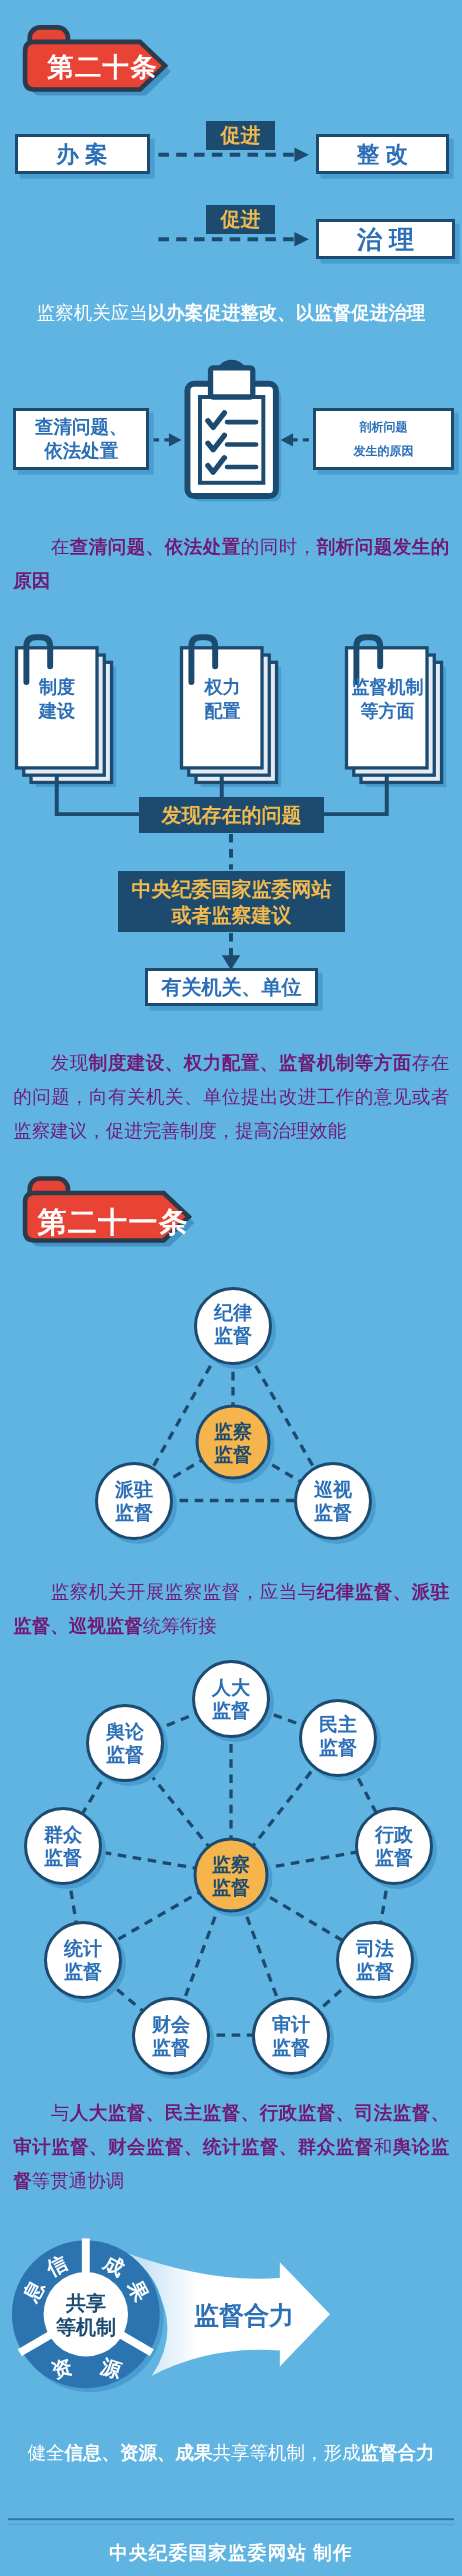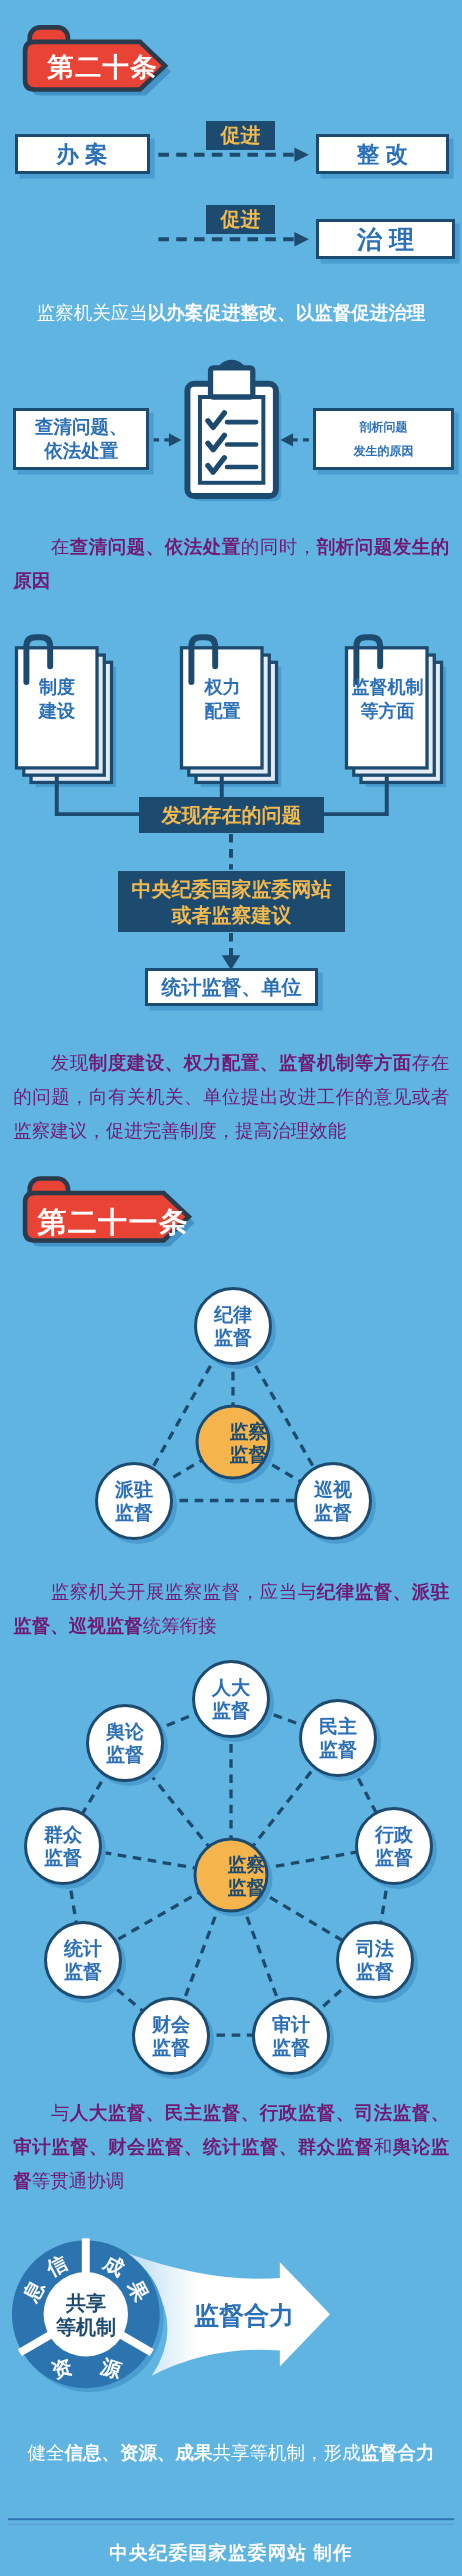--- a/index.html
+++ b/index.html
@@ -11,21 +11,21 @@
   .wbox{background:#fff;border:3.3px solid #1D4B70;box-shadow:4.6px 4.6px 0 #4A9DD0;
         display:flex;align-items:center;justify-content:center;flex-direction:column;
         color:#2B6FB6;font-weight:800;box-sizing:border-box;}
   .nbox{background:#1D4B70;color:#F2BA4E;font-weight:800;
         display:flex;align-items:center;justify-content:center;flex-direction:column;box-sizing:border-box;}
   .circle{background:#fff;border:3.3px solid #1D4B70;border-radius:50%;
           box-shadow:4px 4px 0 #4A9DD0;display:flex;flex-direction:column;
           align-items:center;justify-content:center;color:#2B6FB6;font-weight:800;
           font-size:19px;line-height:23px;box-sizing:border-box;
           width:78px;height:78px;transform:translate(-50%,-50%);}
-  .circle.orange{background:#F5B54C;color:#1D4B70;width:75px;height:75px;align-items:flex-end;}
+  .circle.orange{background:#F5B54C;color:#1D4B70;width:75px;height:75px;}
   .cap{color:#701a75;font-size:18.5px;line-height:34px;text-align:justify;width:436px;left:13.2px;}
   .cap .ind{display:inline-block;width:37px;}
   .cap-b{font-weight:800;}
   .cap-r{font-weight:400;}
   .ribbon-text{color:#fff;font-family:"Liberation Serif","DejaVu Serif",serif;
                font-weight:700;text-align:right;letter-spacing:1.3px;}
   .stack-label{color:#2B6FB6;font-weight:800;font-size:18px;line-height:24px;text-align:center;width:81px;}
   .seg-char{position:absolute;color:#fff;font-weight:800;font-size:20px;z-index:2;transform:translate(-50%,-50%);}
   .hub{color:#1D4B70;font-weight:800;font-size:20px;line-height:24.4px;text-align:center;}
 </style>
@@ -221,30 +221,30 @@
   <div class="abs lay nbox" style="left:139px;top:797px;width:185px;height:36px;font-size:20px;">
     <span>发现存在的问题</span>
   </div>
 
   <div class="abs lay nbox" style="left:118px;top:871px;width:227px;height:61px;font-size:20px;line-height:26px;">
     <span>中央纪委国家监委网站</span>
     <span>或者监察建议</span>
   </div>
 
   <div class="abs lay wbox" style="left:145px;top:968px;width:173px;height:38px;font-size:20px;">
-    <span>统计监督、单位</span>
+    <span>有关机关、单位</span>
   </div>
 
   <div class="abs lay cap" style="top:1046px;">
     <span class="ind"></span><span class="cap-r">发现</span><span class="cap-b">制度建设、权力配置、监督机制等方面</span><span class="cap-r">存在的问题，向有关机关、单位提出改进工作的意见或者监察建议，促进完善制度，提高治理效能</span>
   </div>
 
   <div class="abs lay ribbon-text" style="left:25px;top:1203px;width:164px;font-size:29px;">第二十一条</div>
 
-  <div class="abs lay circle" style="left:233px;top:1326px;">
+  <div class="abs lay circle" style="left:233px;top:1326px;font-family:Liberation Mono, monospace;">
     <span>纪律</span>
     <span>监督</span>
   </div>
   <div class="abs lay circle orange" style="left:233px;top:1442px;">
     <span>监察</span>
     <span>监督</span>
   </div>
   <div class="abs lay circle" style="left:134px;top:1501px;">
     <span>派驻</span>
     <span>监督</span>
@@ -259,21 +259,21 @@
   </div>
 
   <div class="abs lay circle orange" style="left:231px;top:1875px;">
     <span>监察</span>
     <span>监督</span>
   </div>
   <div class="abs lay circle" style="left:231px;top:1699px;">
     <span>人大</span>
     <span>监督</span>
   </div>
-  <div class="abs lay circle" style="left:338px;top:1738px;">
+  <div class="abs lay circle" style="left:338px;top:1738px;font-family:Liberation Mono, monospace;">
     <span>民主</span>
     <span>监督</span>
   </div>
   <div class="abs lay circle" style="left:394px;top:1846px;">
     <span>行政</span>
     <span>监督</span>
   </div>
   <div class="abs lay circle" style="left:375px;top:1960px;">
     <span>司法</span>
     <span>监督</span>

